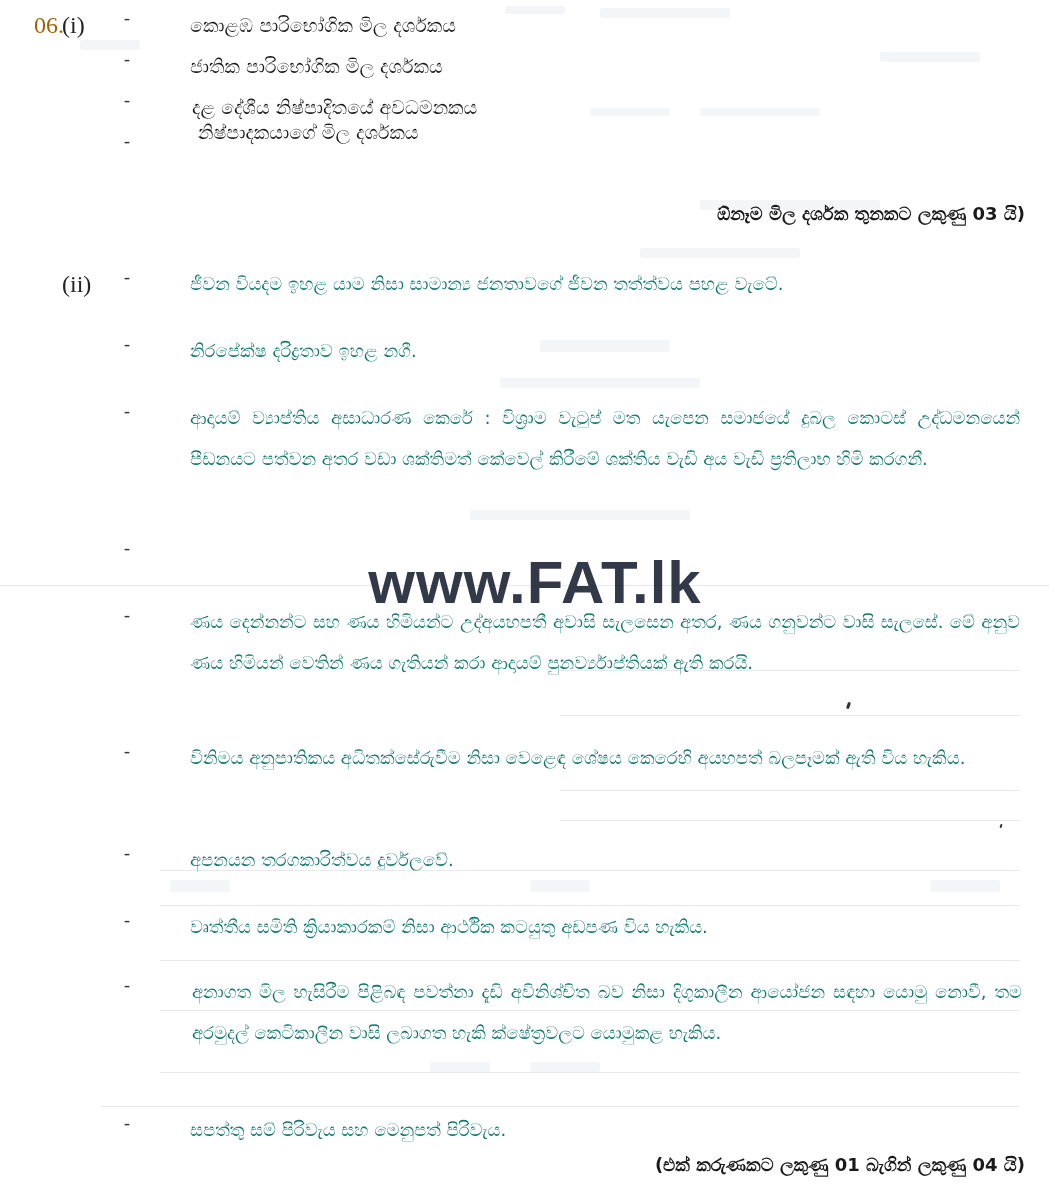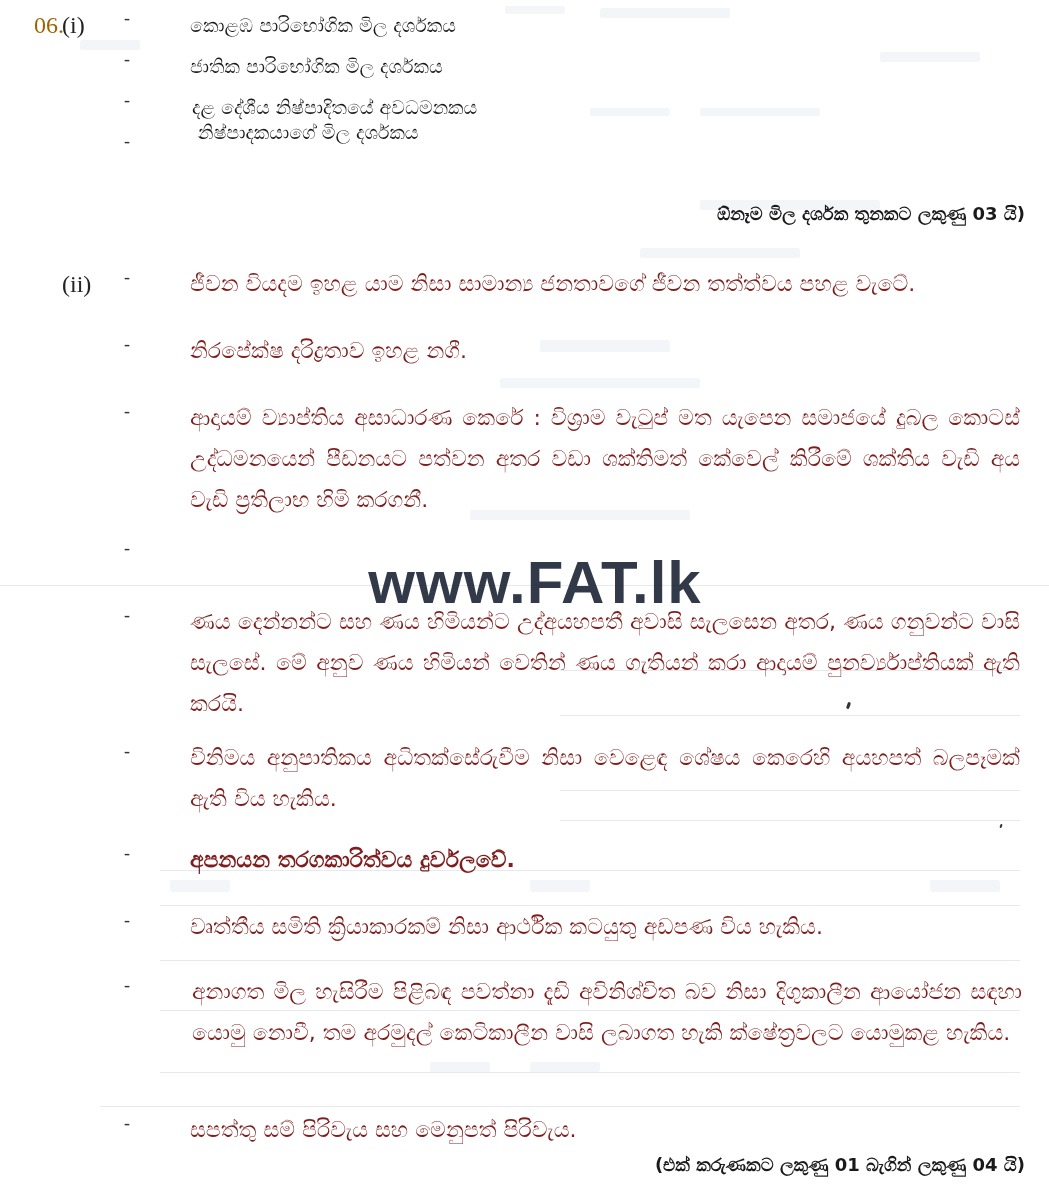--- a/index.html
+++ b/index.html
@@ -68,23 +68,23 @@
       color: #333;
       width: 10px;
     }
     .si-head {
       font-size: 19px;
       line-height: 41px;
       color: #1a1a1a;
       white-space: nowrap;
     }
     .si {
-      font-size: 22px;
+      font-size: 18px;
       line-height: 41px;
-      color: #7f1d1d;
+      color: #0f766e;
       text-align: justify;
       text-align-last: left;
     }
     .note {
       font-size: 18px;
       font-weight: bold;
       line-height: 34px;
       color: #1a1a1a;
       text-align: right;
       white-space: nowrap;
@@ -165,21 +165,21 @@
 
   <div class="abs dash" style="left:124px;top:538px;">-</div>
 
   <div class="abs dash" style="left:124px;top:605px;">-</div>
   <div class="abs si" style="left:190px;top:601px;width:830px;">ණය දෙන්නන්ට සහ ණය හිමියන්ට උද්අයහපතී අවාසි සැලසෙන අතර, ණය ගනුවන්ට වාසි සැලසේ. මේ අනුව ණය හිමියන් වෙතින් ණය ගැතියන් කරා ආදායම් පුනර්ව්‍යාප්තියක් ඇති කරයි.</div>
 
   <div class="abs dash" style="left:124px;top:741px;">-</div>
   <div class="abs si" style="left:190px;top:737px;width:830px;">විනිමය අනුපාතිකය අධිතක්සේරුවීම නිසා වෙළෙඳ ශේෂය කෙරෙහි අයහපත් බලපෑමක් ඇති විය හැකිය.</div>
 
   <div class="abs dash" style="left:124px;top:843px;">-</div>
-  <div class="abs si" style="left:190px;top:839px;width:830px;font-weight:bold;">අපනයන තරගකාරිත්වය දුර්වලවේ.</div>
+  <div class="abs si" style="left:190px;top:839px;width:830px;">අපනයන තරගකාරිත්වය දුර්වලවේ.</div>
 
   <div class="abs dash" style="left:124px;top:910px;">-</div>
   <div class="abs si" style="left:190px;top:906px;width:830px;">වෘත්තීය සමිති ක්‍රියාකාරකම් නිසා ආර්ථික කටයුතු අඩපණ විය හැකිය.</div>
 
   <div class="abs dash" style="left:124px;top:975px;">-</div>
   <div class="abs si" style="left:192px;top:971px;width:830px;">අනාගත මිල හැසිරීම පිළිබඳ පවත්නා දැඩි අවිනිශ්චිත බව නිසා දිගුකාලීන ආයෝජන සඳහා යොමු නොවී, තම අරමුදල් කෙටිකාලීන වාසි ලබාගත හැකි ක්ෂේත්‍රවලට යොමුකළ හැකිය.</div>
 
   <div class="abs dash" style="left:124px;top:1113px;">-</div>
   <div class="abs si" style="left:190px;top:1109px;width:830px;">සපත්තු සම් පිරිවැය සහ මෙනුපත් පිරිවැය.</div>
 

